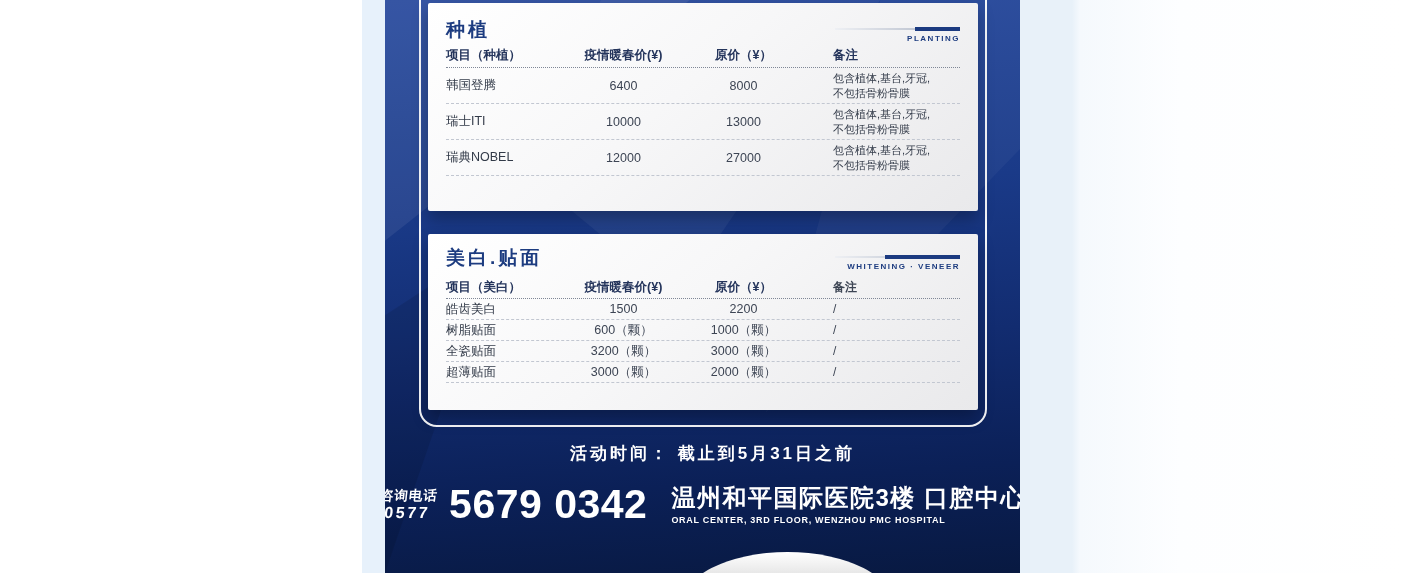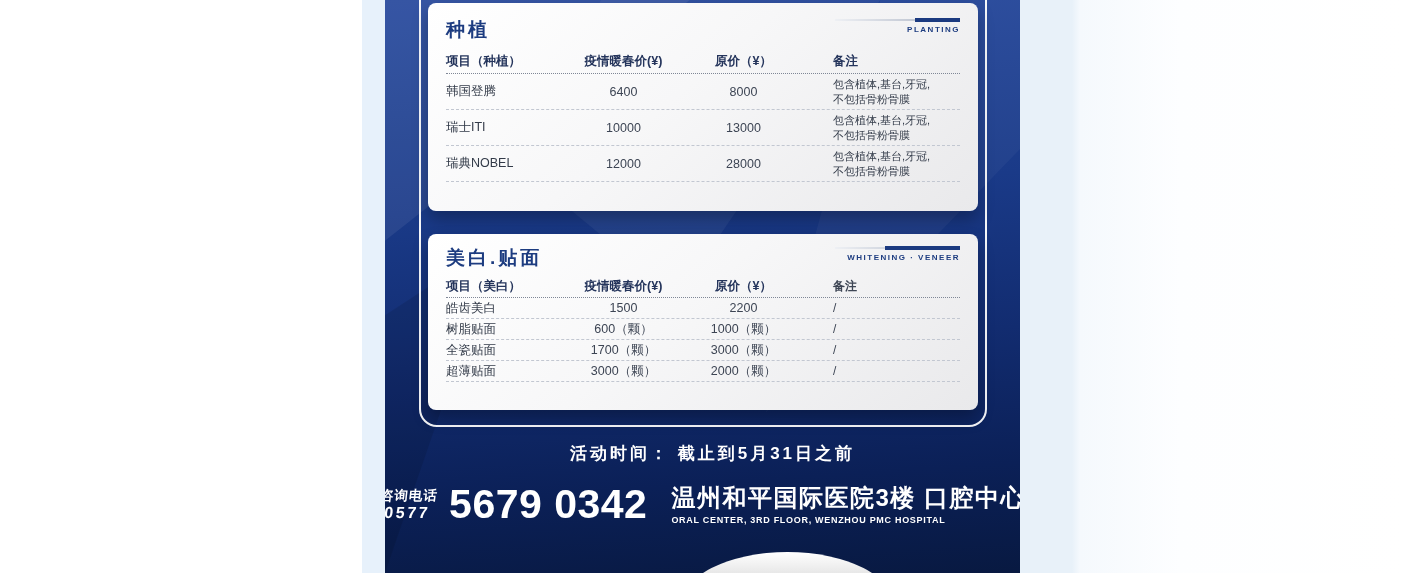--- a/index.html
+++ b/index.html
@@ -16,47 +16,47 @@
     background:linear-gradient(176deg,#27499d 0%,#1a3a88 35%,#122c70 60%,#0b2057 82%,#081941 100%); }
   .facet { position:absolute; left:0; top:0; width:100%; height:100%; }
   .facet-1 { background:rgba(255,255,255,0.07); clip-path:polygon(0 0,48% 0,0 42%); }
   .facet-2 { background:rgba(255,255,255,0.05); clip-path:polygon(34% 0,78% 0,46% 52%,22% 30%); }
   .facet-3 { background:rgba(255,255,255,0.04); clip-path:polygon(78% 0,100% 0,100% 26%,60% 72%); }
   .facet-4 { background:rgba(0,0,0,0.10); clip-path:polygon(0 55%,18% 42%,0 100%); }
 
   .frame { position:absolute; left:34px; top:-22px; width:568px; height:449px;
     border:2px solid rgba(255,255,255,0.96); border-radius:18px; }
 
-  .card { position:absolute; left:43px; width:550px; border-radius:8px; padding:0 18px;
+  .card { position:absolute; left:43px; width:550px; border-radius:2px; padding:0 18px;
     background:linear-gradient(140deg,#ffffff 0%,#f7f7f8 45%,#e9e9eb 100%);
     box-shadow:0 8px 16px rgba(0,0,0,0.28); }
   .card-1 { top:3px;   height:208px; }
   .card-2 { top:234px; height:176px; }
 
   .card-head { display:flex; justify-content:space-between; align-items:flex-start; }
   .card-1 .card-head { padding-top:15px; }
   .card-2 .card-head { padding-top:12px; }
   .card-title { font-size:19px; font-weight:bold; color:#1d3c80; letter-spacing:3px; line-height:24px; }
-  .deco { width:125px; }
+  .deco { width:125px; margin-top:9px; }
   .deco-bar { position:relative; height:4px; }
   .bar-light { position:absolute; left:0; right:0; top:1px; height:2px;
     background:linear-gradient(90deg,#eef0f4 0%,#aab2c2 100%); }
   .bar-dark { position:absolute; right:0; top:0; height:4px; background:#1b3a80; }
   .card-1 .bar-dark { width:36%; }
   .card-2 .bar-dark { width:60%; }
   .deco-en { margin-top:3px; text-align:right; font-size:8px; font-weight:bold;
     color:#1d3c80; letter-spacing:1.5px; white-space:nowrap; }
 
   .grid-row { display:grid; grid-template-columns:105px 145px 95px 1fr; align-items:center; }
   .col-promo, .col-orig { text-align:center; }
   .col-note { padding-left:42px; }
 
   .thead { font-size:12.5px; font-weight:bold; color:#25355c;
     border-bottom:1.5px dotted #7f8796; }
-  .card-1 .thead { margin-top:7px; height:25px; }
+  .card-1 .thead { margin-top:0; height:25px; }
   .card-2 .thead { margin-top:5px; height:23px; }
 
   .trow { font-size:12.5px; color:#3d4554; border-bottom:1px dashed #c2c7d1; }
   .card-1 .trow { height:36px; }
   .card-2 .trow { height:21px; }
   .cell-item { color:#323a48; }
   .note-lines { font-size:11px; line-height:1.3; color:#333b49; }
   .note-lines span { display:block; }
   .card-2 .col-note { font-size:12px; color:#3d4554; }
 
@@ -124,21 +124,21 @@
         <div class="col-promo">10000</div>
         <div class="col-orig">13000</div>
         <div class="col-note note-lines">
           <span>包含植体,基台,牙冠,</span>
           <span>不包括骨粉骨膜</span>
         </div>
       </div>
       <div class="grid-row trow">
         <div class="cell-item">瑞典NOBEL</div>
         <div class="col-promo">12000</div>
-        <div class="col-orig">28000</div>
+        <div class="col-orig">27000</div>
         <div class="col-note note-lines">
           <span>包含植体,基台,牙冠,</span>
           <span>不包括骨粉骨膜</span>
         </div>
       </div>
     </div>
 
     <div class="card card-2">
       <div class="card-head">
         <div class="card-title">美白.贴面</div>
@@ -163,21 +163,21 @@
         <div class="col-note">/</div>
       </div>
       <div class="grid-row trow">
         <div class="cell-item">树脂贴面</div>
         <div class="col-promo">600（颗）</div>
         <div class="col-orig">1000（颗）</div>
         <div class="col-note">/</div>
       </div>
       <div class="grid-row trow">
         <div class="cell-item">全瓷贴面</div>
-        <div class="col-promo">1700（颗）</div>
+        <div class="col-promo">3200（颗）</div>
         <div class="col-orig">3000（颗）</div>
         <div class="col-note">/</div>
       </div>
       <div class="grid-row trow">
         <div class="cell-item">超薄贴面</div>
         <div class="col-promo">3000（颗）</div>
         <div class="col-orig">2000（颗）</div>
         <div class="col-note">/</div>
       </div>
     </div>

